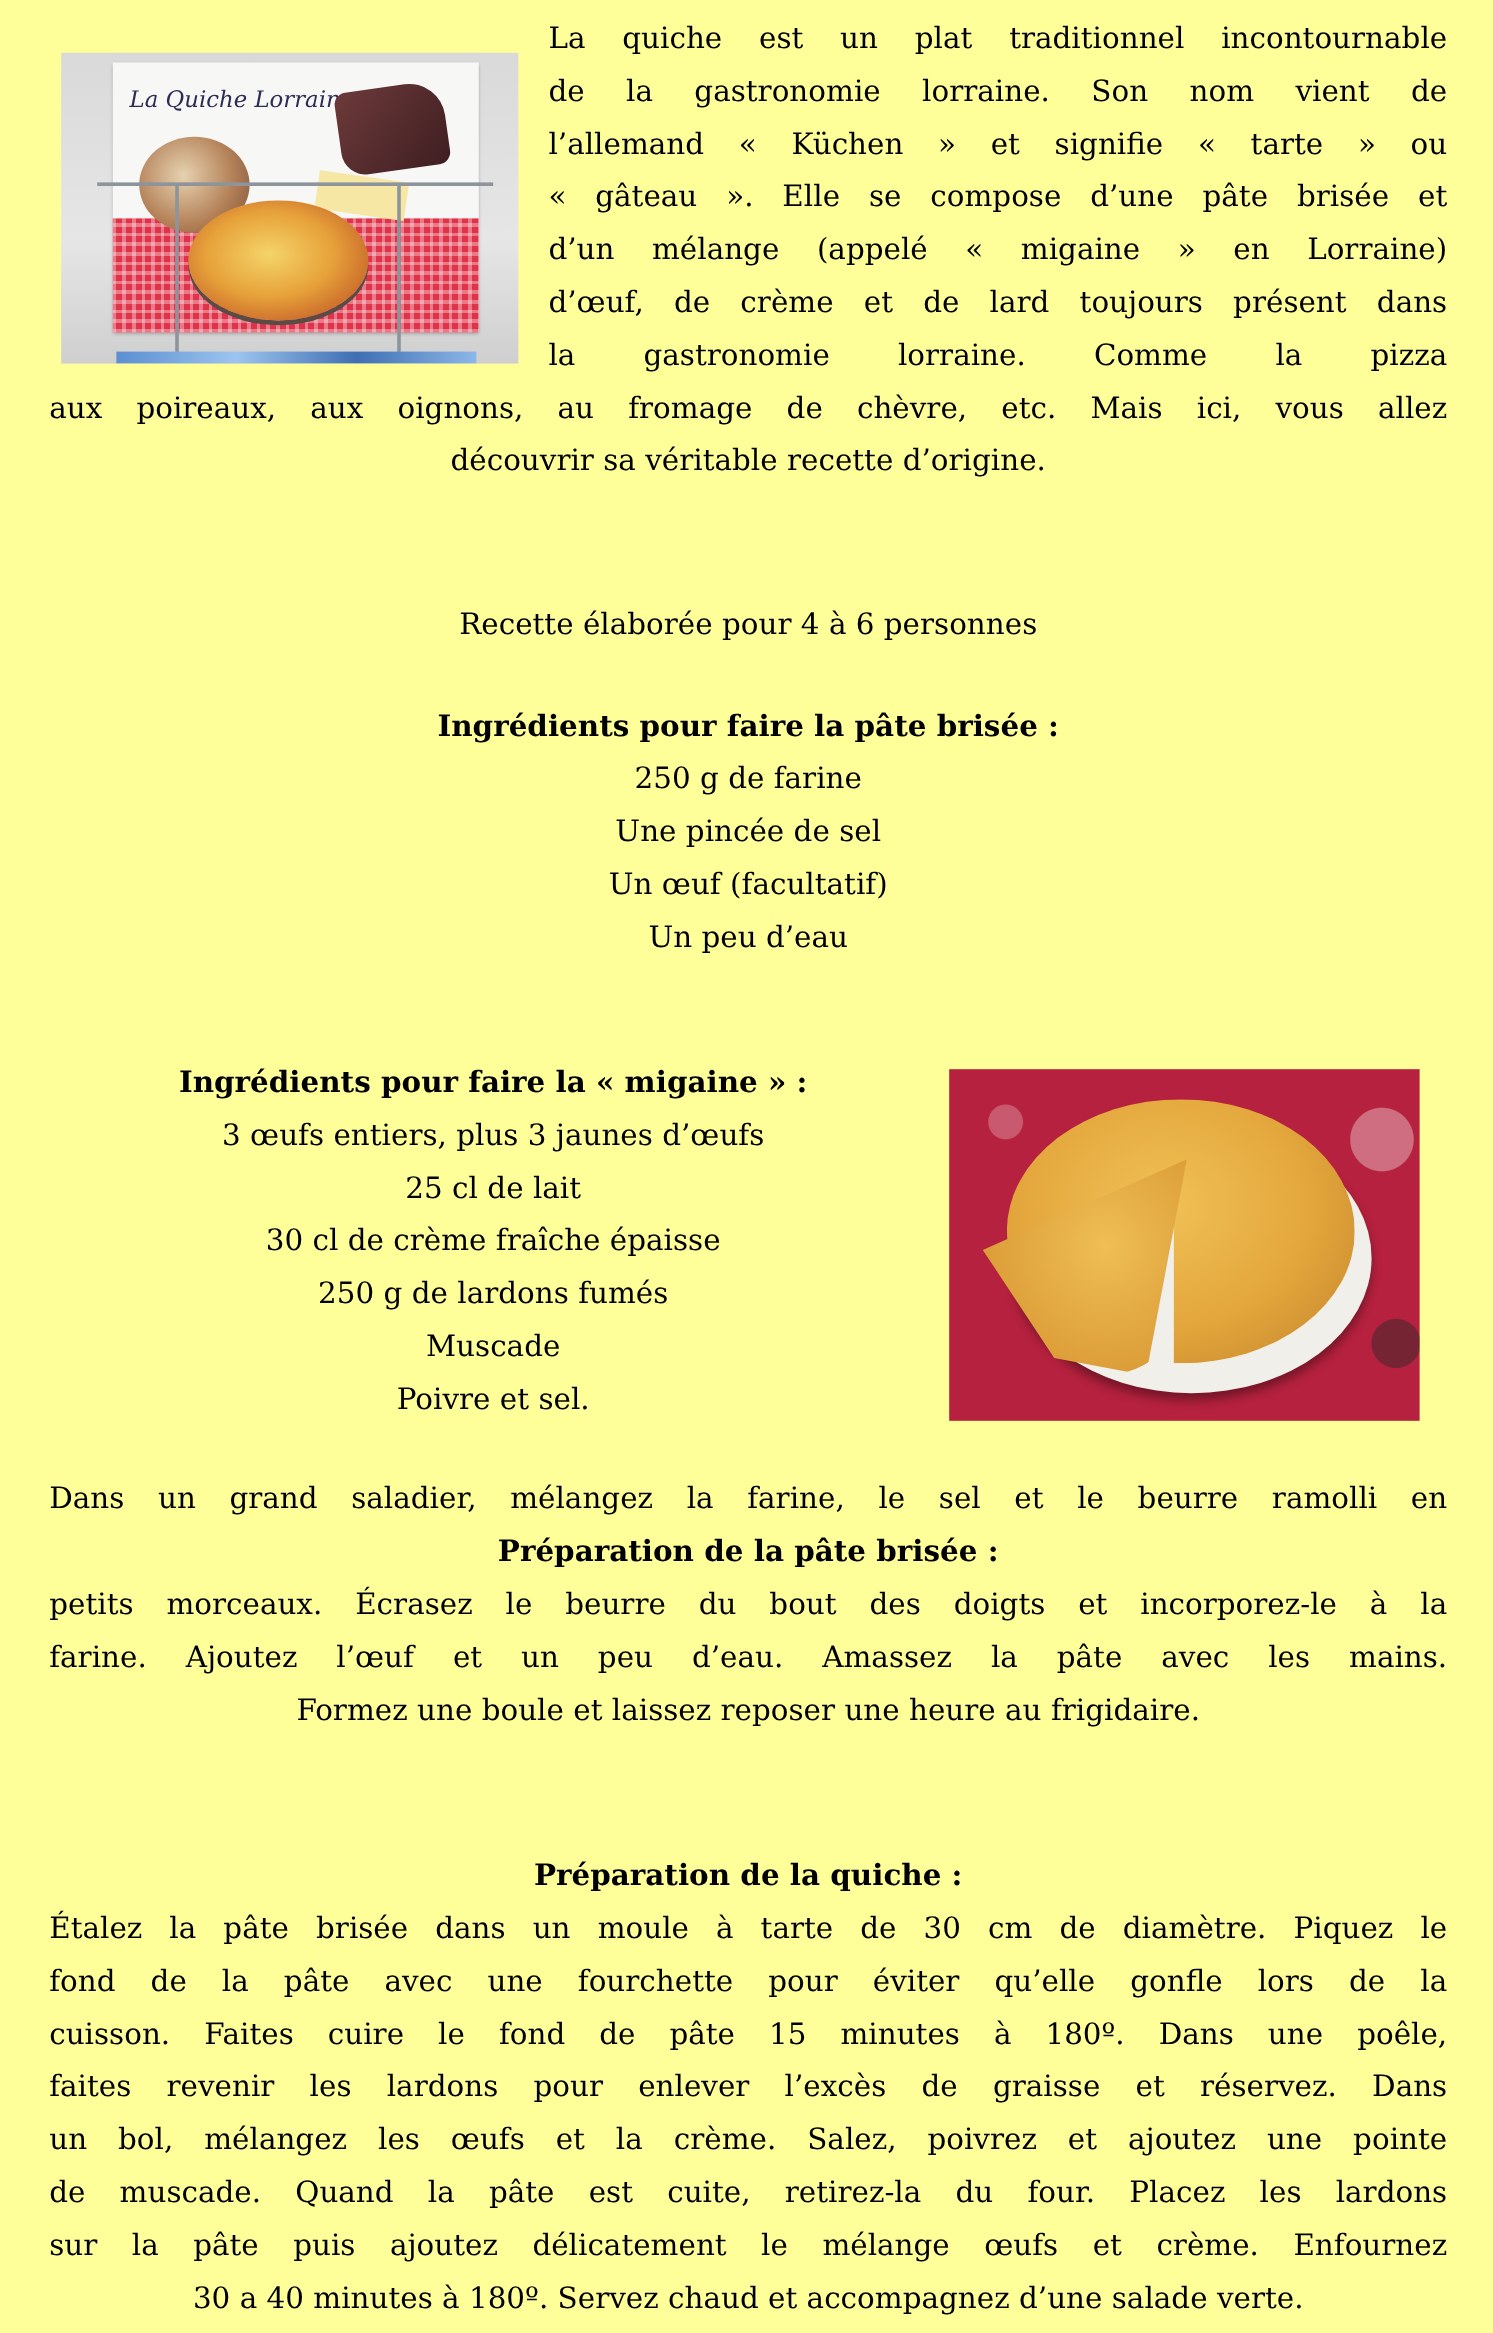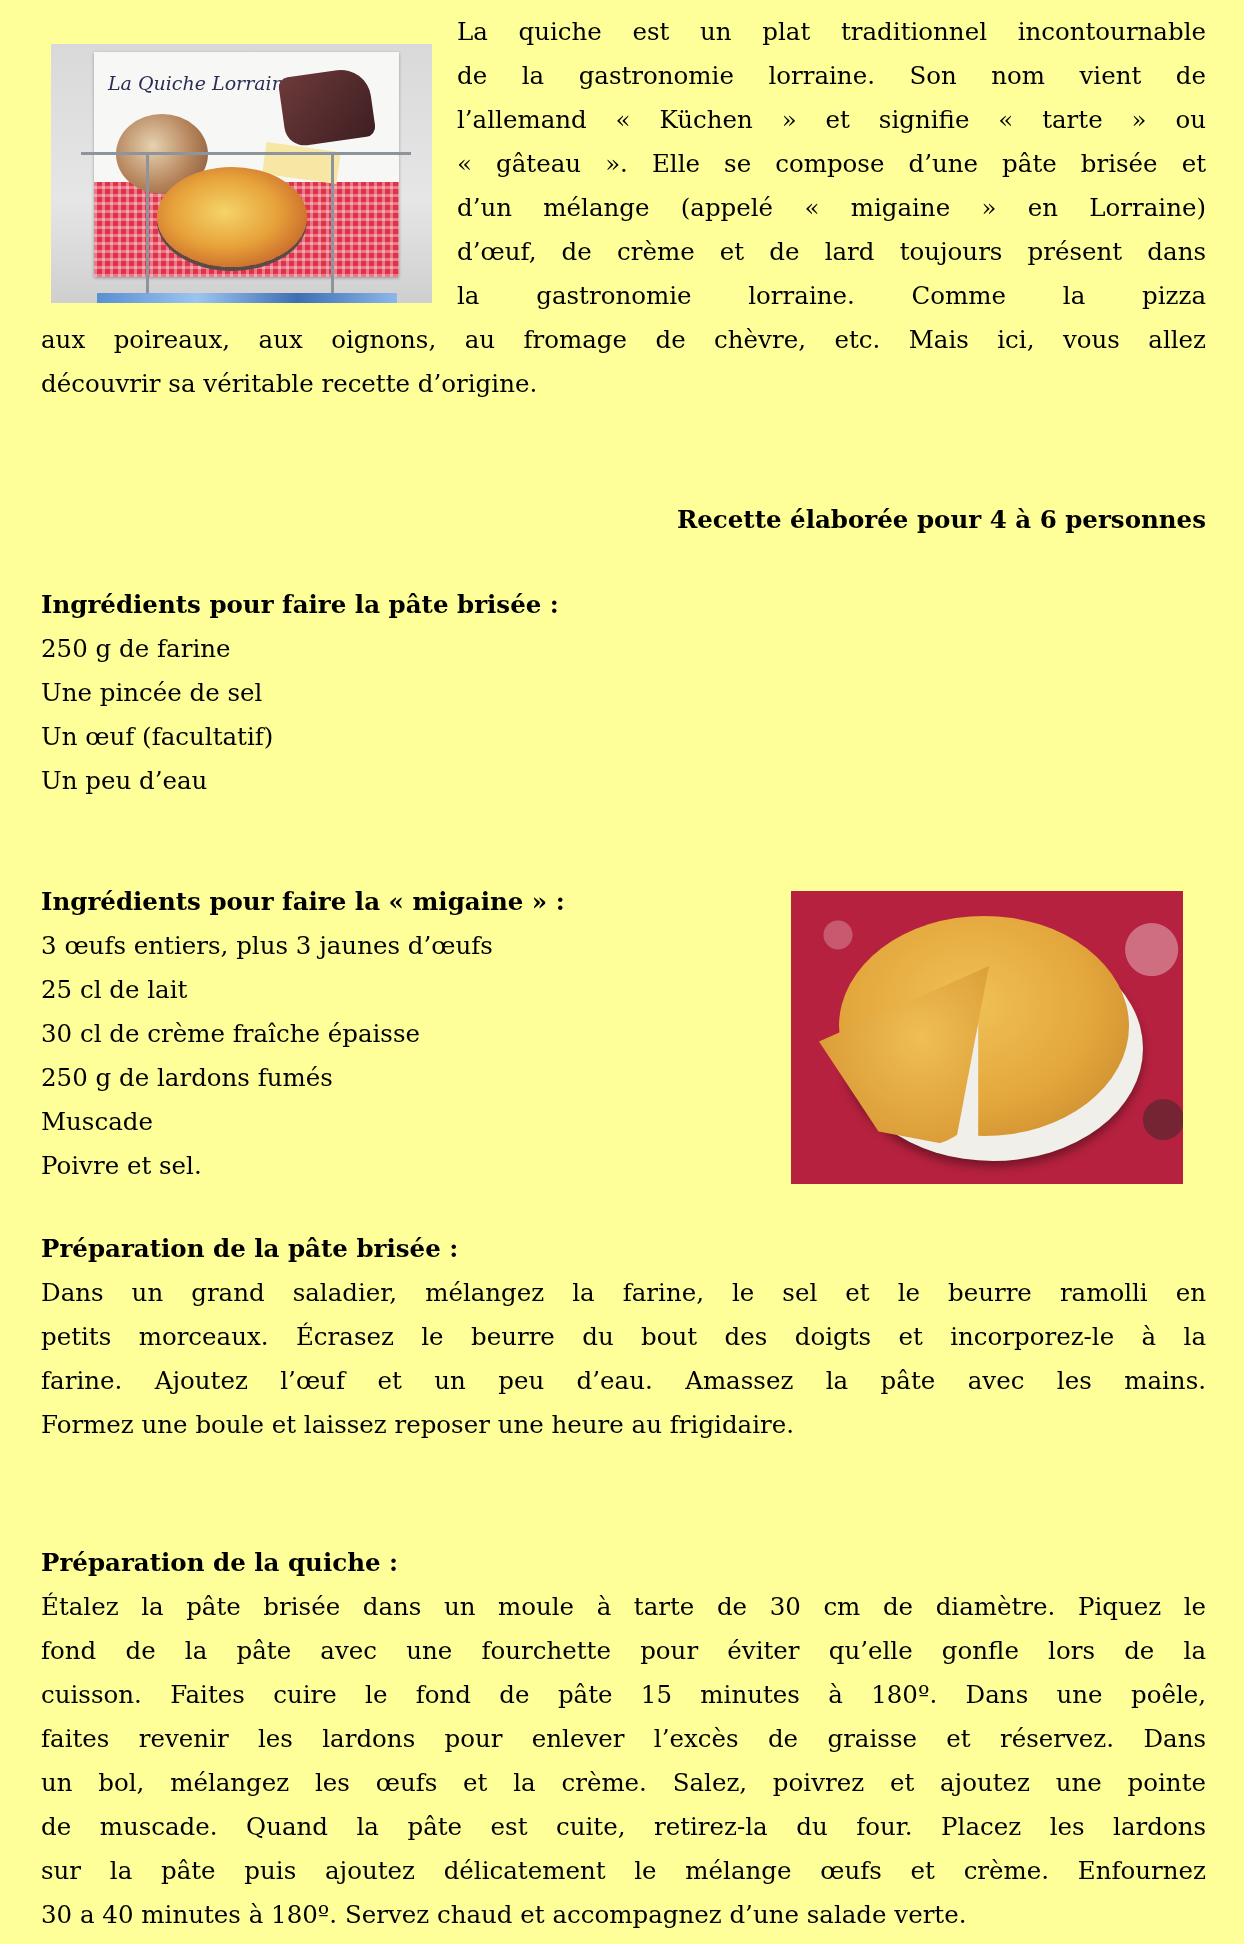--- a/index.html
+++ b/index.html
@@ -6,21 +6,21 @@
   body {
     width: 1244px; height: 1944px;
     background: #FFFF99;
     position: relative;
     overflow: hidden;
     color: #000;
     font-family: "DejaVu Serif", "Liberation Serif", serif;
     font-size: 24.5px;
   }
   .page { position: absolute; left: 41px; top: 0; width: 1165px; }
-  .line { line-height: 44px; white-space: nowrap; }
+  .line { line-height: 44px; white-space: nowrap; text-align: center; }
   .just { text-align: justify; text-align-last: justify; }
   .bold { font-weight: bold; }
 
   
   .intro { position: absolute; left: 0; top: 10px; width: 1165px; }
   .photo1 {
     position: absolute; left: 10px; top: 34px; width: 381px; height: 259px;
     overflow: hidden;
     background: linear-gradient(180deg, #d9d9d9 0%, #e6e6e6 60%, #cfcfcf 100%);
   }
@@ -73,21 +73,21 @@
   .photo1 .cards {
     position: absolute; left: 46px; bottom: 0; width: 300px; height: 10px;
     background: linear-gradient(90deg, #5b8fd1, #9cc4ef, #3f6fb3, #8cb7e8);
   }
 
   .intro-side { position: absolute; left: 416px; top: 0; width: 749px; }
   .intro-full { position: absolute; left: 0; top: 308px; width: 1165px; }
 
   .center-title {
     position: absolute; left: 0; top: 498px; width: 1165px;
-    text-align: right; font-weight: bold; line-height: 44px;
+    text-align: center; font-weight: normal; line-height: 44px;
   }
 
   .block { position: absolute; left: 0; width: 1165px; }
   .block-a { top: 583px; }
   .block-b { top: 880px; width: 740px; }
   .block-c { top: 1227px; }
   .block-d { top: 1517px; margin-top: 24px; }
 
   .photo2 {
     position: absolute; left: 750px; top: 891px; width: 392px; height: 293px;
@@ -171,22 +171,22 @@
     <div class="line">Poivre et sel.</div>
   </div>
 
   <div class="photo2" title="Quiche lorraine with a slice cut, on a red tablecloth">
     <div class="plate"></div>
     <div class="tart"></div>
     <div class="slice"></div>
   </div>
 
   <div class="block block-c">
+    <div class="line just">Dans un grand saladier, mélangez la farine, le sel et le beurre ramolli en</div>
     <div class="line bold">Préparation de la pâte brisée :</div>
-    <div class="line just">Dans un grand saladier, mélangez la farine, le sel et le beurre ramolli en</div>
     <div class="line just">petits morceaux. Écrasez le beurre du bout des doigts et incorporez-le à la</div>
     <div class="line just">farine. Ajoutez l’œuf et un peu d’eau. Amassez la pâte avec les mains.</div>
     <div class="line">Formez une boule et laissez reposer une heure au frigidaire.</div>
   </div>
 
   <div class="block block-d">
     <div class="line bold">Préparation de la quiche :</div>
     <div class="line just">Étalez la pâte brisée dans un moule à tarte de 30 cm de diamètre. Piquez le</div>
     <div class="line just">fond de la pâte avec une fourchette pour éviter qu’elle gonfle lors de la</div>
     <div class="line just">cuisson. Faites cuire le fond de pâte 15 minutes à 180º. Dans une poêle,</div>

